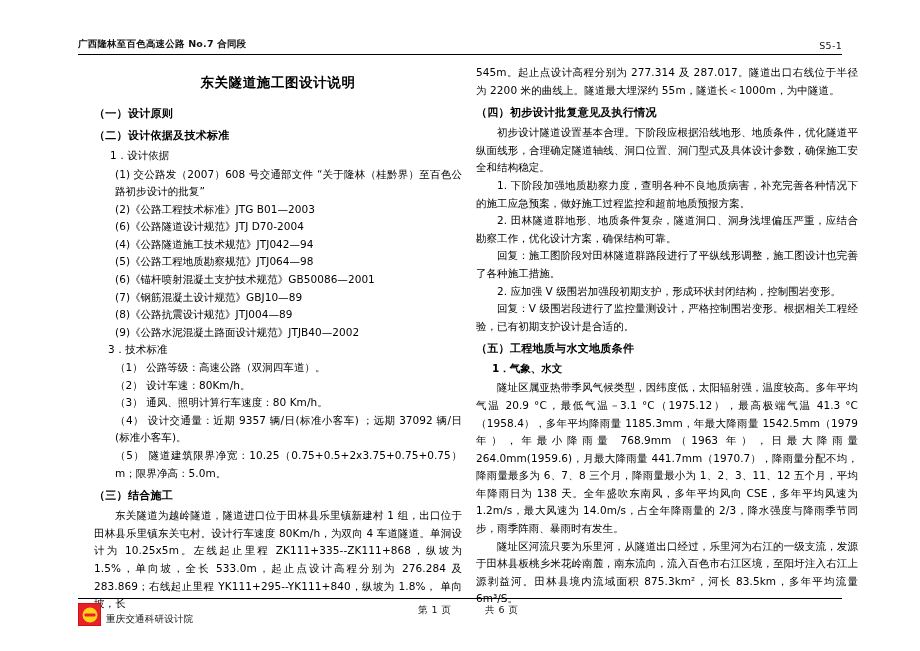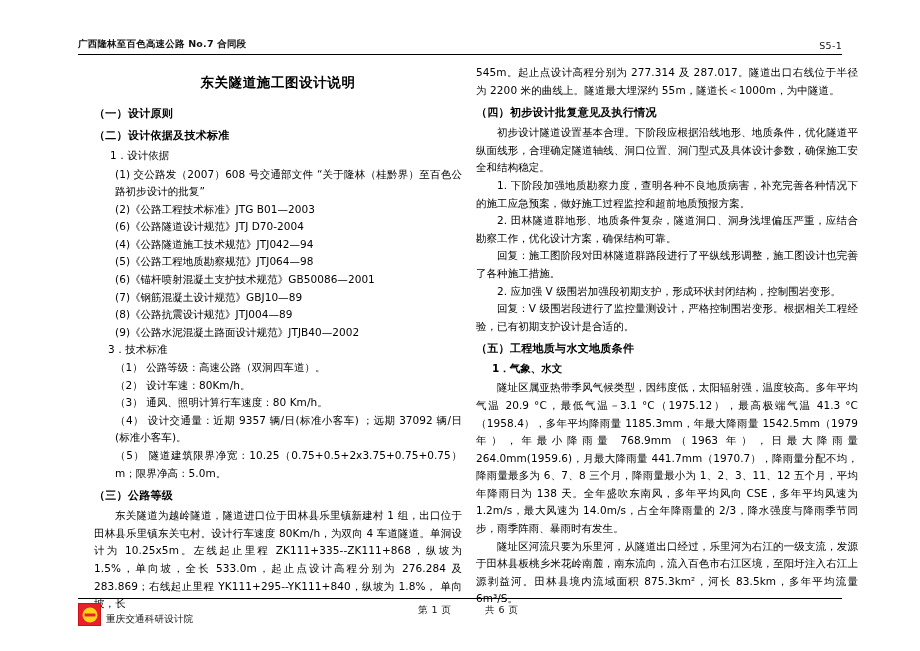--- a/index.html
+++ b/index.html
@@ -232,21 +232,21 @@
       <div class="list-item">(9)《公路水泥混凝土路面设计规范》JTJB40—2002</div>
 
       <div class="numbered">3．技术标准</div>
 
       <div class="list-item">（1） 公路等级：高速公路（双洞四车道）。</div>
       <div class="list-item">（2） 设计车速：80Km/h。</div>
       <div class="list-item">（3） 通风、照明计算行车速度：80 Km/h。</div>
       <div class="list-item">（4） 设计交通量：近期 9357 辆/日(标准小客车) ；远期 37092 辆/日(标准小客车)。</div>
       <div class="list-item">（5） 隧道建筑限界净宽：10.25（0.75+0.5+2x3.75+0.75+0.75）m；限界净高：5.0m。</div>
 
-      <div class="sec-head">（三）公路等级</div>
+      <div class="sec-head">（三）结合施工</div>
       <div class="para">东关隧道为越岭隧道，隧道进口位于田林县乐里镇新建村 1 组，出口位于田林县乐里镇东关屯村。设计行车速度 80Km/h，为双向 4 车道隧道。单洞设计为 10.25x5m。左线起止里程 ZK111+335--ZK111+868，纵坡为 1.5%，单向坡，全长 533.0m，起止点设计高程分别为 276.284 及 283.869；右线起止里程 YK111+295--YK111+840，纵坡为 1.8%， 单向坡，长</div>
 
     </div>
 
     <div class="col col-right">
 
       <div class="para no-indent">545m。起止点设计高程分别为 277.314 及 287.017。隧道出口右线位于半径为 2200 米的曲线上。隧道最大埋深约 55m，隧道长＜1000m，为中隧道。</div>
 
       <div class="sec-head">（四）初步设计批复意见及执行情况</div>
       <div class="flow">初步设计隧道设置基本合理。下阶段应根据沿线地形、地质条件，优化隧道平纵面线形，合理确定隧道轴线、洞口位置、洞门型式及具体设计参数，确保施工安全和结构稳定。</div>

